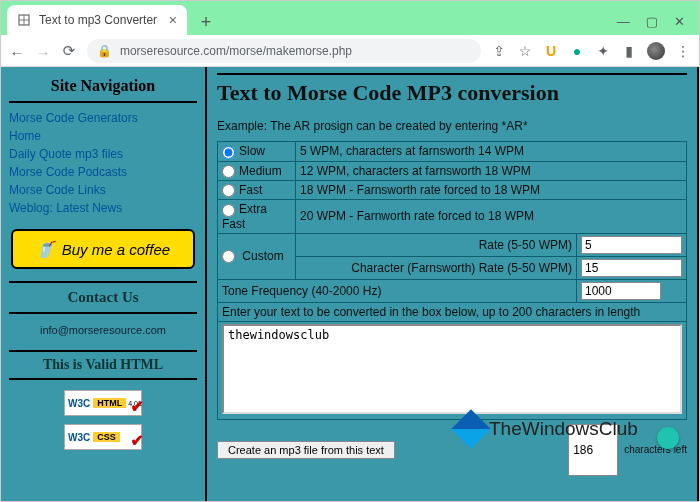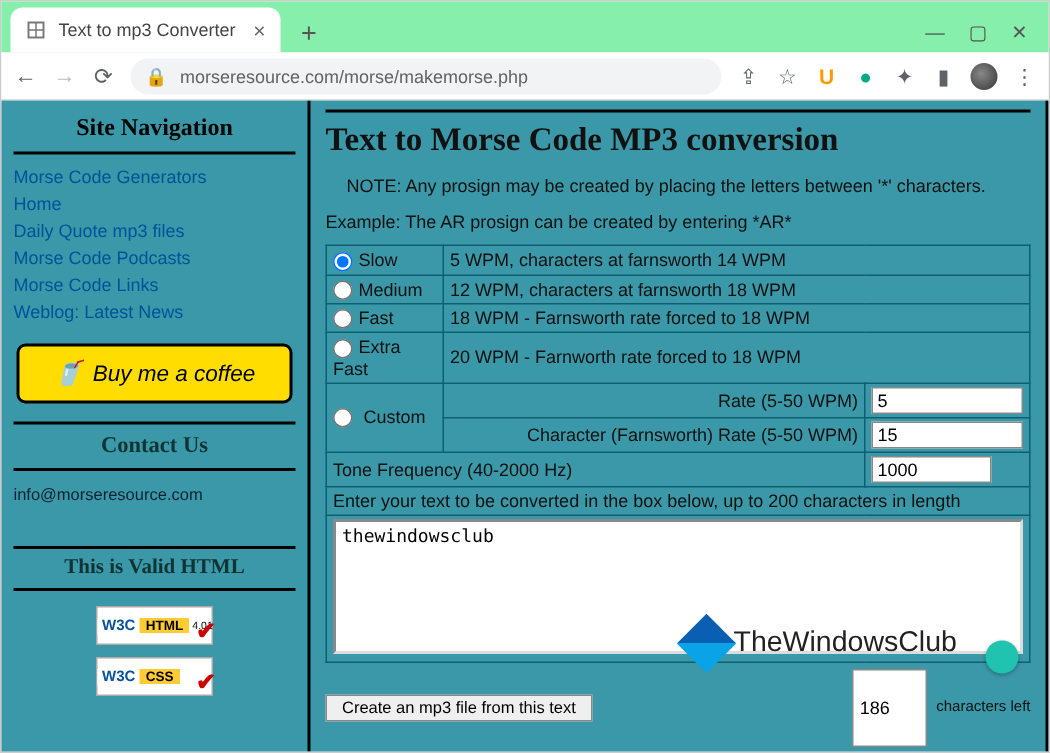--- a/index.html
+++ b/index.html
@@ -24,21 +24,21 @@
   .avatar { width: 18px; height: 18px; border-radius: 50%; background: radial-gradient(circle at 40% 40%, #888, #333); }
 
   
   .page { flex: 1; background: #3a98a8; display: flex; overflow: hidden; }
   .sidebar { width: 204px; padding: 6px 8px; font-size: 12px; color: #133; }
   .sidehead { font-family: Georgia, 'Times New Roman', serif; font-weight: bold; font-size: 16px; text-align: center; color: #000; padding: 4px 0 6px; border-bottom: 2px solid #000; margin-bottom: 6px; }
   .sidelinks a { display: block; color: #00529b; text-decoration: none; font-size: 12px; line-height: 1.5; }
   .buyme { background: #ffdd00; border: 2px solid #000; border-radius: 6px; height: 40px; margin: 12px 2px; display: flex; align-items: center; justify-content: center; gap: 6px; font-family: cursive; font-size: 15px; font-style: italic; color: #000; }
   .cup { font-size: 16px; }
   .contacthead { font-family: Georgia, serif; font-weight: bold; font-size: 15px; text-align: center; border-top: 2px solid #000; border-bottom: 2px solid #000; padding: 6px 0; }
-  .contactinfo { text-align: left; font-size: 11px; padding: 10px 0 28px; color: #123; }
+  .contactinfo { text-align: center; font-size: 11px; padding: 10px 0 14px; color: #123; }
   .validhead { font-family: Georgia, serif; font-weight: bold; font-size: 14px; text-align: center; border-top: 2px solid #000; border-bottom: 2px solid #000; padding: 5px 0; }
   .badges { display: flex; flex-direction: column; gap: 8px; align-items: center; padding: 10px 0; }
   .badge { width: 78px; height: 26px; background: #fff; border: 1px solid #aaa; display: flex; align-items: center; font-size: 9px; position: relative; }
   .badge .w3c { background: #fff; color: #06529b; font-weight: bold; padding: 0 3px; font-size: 10px; }
   .badge .lab { background: #fc3; color: #000; font-weight: bold; padding: 0 4px; font-size: 9px; flex: 0; }
   .badge .sub { font-size: 7px; color: #000; padding-left: 2px; }
   .badge .chk { position: absolute; right: -3px; top: 6px; color: #c00; font-size: 16px; font-weight: bold; }
 
   .main { flex: 1; border-left: 2px solid #000; border-right: 2px solid #000; padding: 6px 10px; overflow: hidden; position: relative; }
   .mainhr { border-top: 2px solid #000; margin-bottom: 4px; }
@@ -145,21 +145,20 @@
           <span class="w3c">W3C</span>
           <span class="lab">CSS</span>
           <span class="chk">✔</span>
         </div>
       </div>
     </div>
 
     <div class="main">
       <div class="mainhr"></div>
       <div class="h1">Text to Morse Code MP3 conversion</div>
-      <div class="note">NOTE: Any prosign may be created by placing the letters between '*' characters.</div>
       <div class="example">Example: The AR prosign can be created by entering *AR*</div>
 
       <table class="opts">
         <tbody>
             <tr>
           <td style="width:78px"><label><input type="radio" name="spd" checked="" style=""><span>Slow</span></label></td>
           <td colspan="3">5 WPM, characters at farnsworth 14 WPM</td>
         </tr>
         <tr>
           <td><label><input type="radio" name="spd" style=""><span>Medium</span></label></td>

